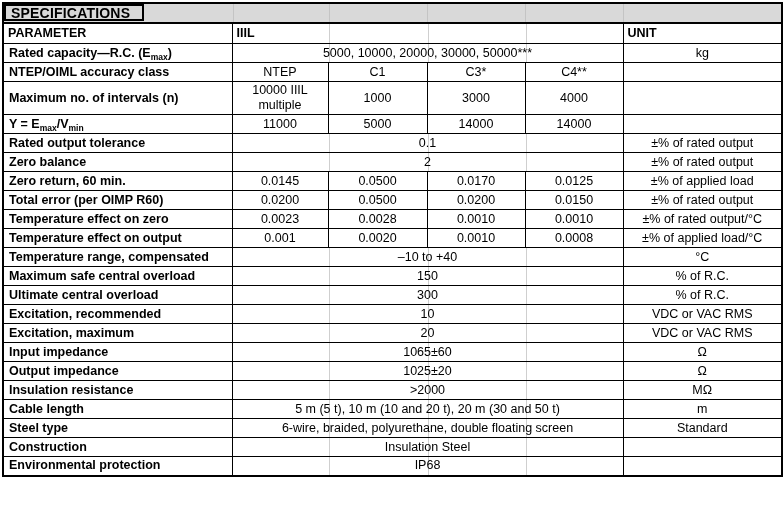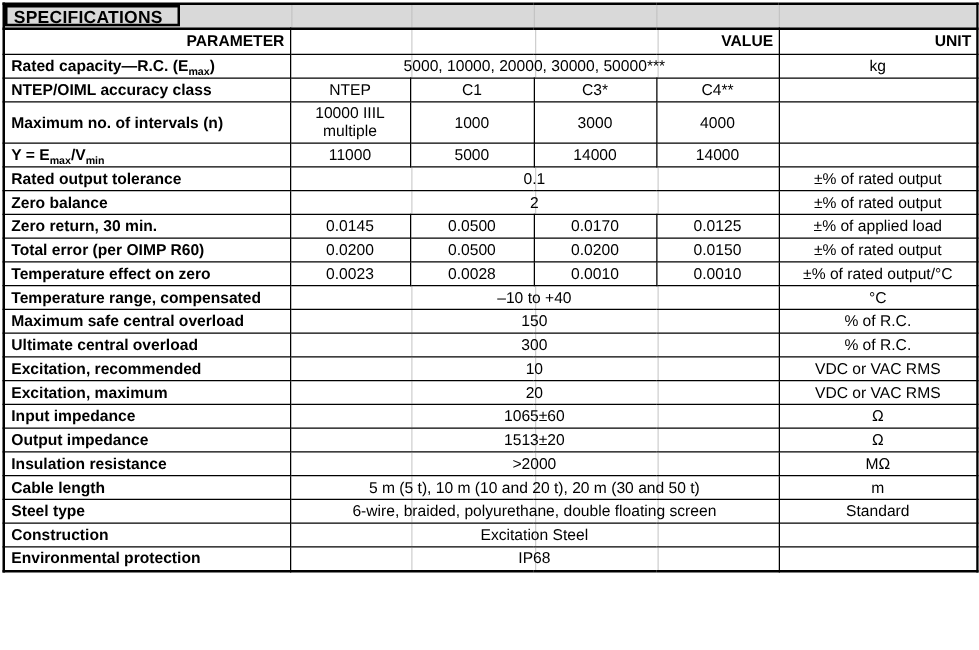--- a/index.html
+++ b/index.html
@@ -52,21 +52,21 @@
     padding:0 12px 0 5px;
     font-weight:bold;
     font-size:14px;
     letter-spacing:.2px;
     background:#d9d9d9;
   }
 
   
   tr.header-row th{
     font-weight:bold;
-    text-align:right;
+    text-align:left;
     height:17px;
   }
 
   
   td.label-cell{
     font-weight:bold;
     text-align:left;
     padding-left:5px;
   }
   td.value-cell, td.unit-cell{
@@ -106,21 +106,21 @@
       <col style="width:98px">
       <col style="width:98px">
       <col style="width:159px">
     </colgroup>
     <thead>
       <tr class="title-row">
         <td colspan="6"><span class="title-box">SPECIFICATIONS</span></td>
       </tr>
       <tr class="header-row">
         <th>PARAMETER</th>
-        <th colspan="4" class="faint-cols">VALUE</th>
+        <th colspan="4" class="faint-cols">IIIL</th>
         <th>UNIT</th>
       </tr>
     </thead>
     <tbody id="spec-body">
         <tr class="body-row">
           <td class="label-cell"><span>Rated capacity—R.C. (E</span><sub>max</sub><span>)</span></td>
           <td class="value-cell faint-cols" colspan="4">5000, 10000, 20000, 30000, 50000***</td>
           <td class="unit-cell">kg</td>
         </tr>
         <tr class="body-row">
@@ -151,21 +151,21 @@
           <td class="label-cell">Rated output tolerance</td>
           <td class="value-cell faint-cols" colspan="4">0.1</td>
           <td class="unit-cell">±% of rated output</td>
         </tr>
         <tr class="body-row">
           <td class="label-cell">Zero balance</td>
           <td class="value-cell faint-cols" colspan="4">2</td>
           <td class="unit-cell">±% of rated output</td>
         </tr>
         <tr class="body-row">
-          <td class="label-cell">Zero return, 30 min.</td>
+          <td class="label-cell">Zero return, 60 min.</td>
           <td class="value-cell">0.0145</td>
           <td class="value-cell">0.0500</td>
           <td class="value-cell">0.0170</td>
           <td class="value-cell">0.0125</td>
           <td class="unit-cell">±% of applied load</td>
         </tr>
         <tr class="body-row">
           <td class="label-cell">Total error (per OIMP R60)</td>
           <td class="value-cell">0.0200</td>
           <td class="value-cell">0.0500</td>
@@ -175,20 +175,28 @@
         </tr>
         <tr class="body-row">
           <td class="label-cell">Temperature effect on zero</td>
           <td class="value-cell">0.0023</td>
           <td class="value-cell">0.0028</td>
           <td class="value-cell">0.0010</td>
           <td class="value-cell">0.0010</td>
           <td class="unit-cell">±% of rated output/°C</td>
         </tr>
         <tr class="body-row">
+          <td class="label-cell">Temperature effect on output</td>
+          <td class="value-cell">0.001</td>
+          <td class="value-cell">0.0020</td>
+          <td class="value-cell">0.0010</td>
+          <td class="value-cell">0.0008</td>
+          <td class="unit-cell">±% of applied load/°C</td>
+        </tr>
+        <tr class="body-row">
           <td class="label-cell">Temperature range, compensated</td>
           <td class="value-cell faint-cols" colspan="4">–10 to +40</td>
           <td class="unit-cell">°C</td>
         </tr>
         <tr class="body-row">
           <td class="label-cell">Maximum safe central overload</td>
           <td class="value-cell faint-cols" colspan="4">150</td>
           <td class="unit-cell">% of R.C.</td>
         </tr>
         <tr class="body-row">
@@ -206,41 +214,41 @@
           <td class="value-cell faint-cols" colspan="4">20</td>
           <td class="unit-cell">VDC or VAC RMS</td>
         </tr>
         <tr class="body-row">
           <td class="label-cell">Input impedance</td>
           <td class="value-cell faint-cols" colspan="4">1065±60</td>
           <td class="unit-cell">Ω</td>
         </tr>
         <tr class="body-row">
           <td class="label-cell">Output impedance</td>
-          <td class="value-cell faint-cols" colspan="4">1513±20</td>
+          <td class="value-cell faint-cols" colspan="4">1025±20</td>
           <td class="unit-cell">Ω</td>
         </tr>
         <tr class="body-row">
           <td class="label-cell">Insulation resistance</td>
           <td class="value-cell faint-cols" colspan="4">&gt;2000</td>
           <td class="unit-cell">MΩ</td>
         </tr>
         <tr class="body-row">
           <td class="label-cell">Cable length</td>
           <td class="value-cell faint-cols" colspan="4">5 m (5 t), 10 m (10 and 20 t), 20 m (30 and 50 t)</td>
           <td class="unit-cell">m</td>
         </tr>
         <tr class="body-row">
           <td class="label-cell">Steel type</td>
           <td class="value-cell faint-cols" colspan="4">6-wire, braided, polyurethane, double floating screen</td>
           <td class="unit-cell">Standard</td>
         </tr>
         <tr class="body-row">
           <td class="label-cell">Construction</td>
-          <td class="value-cell faint-cols" colspan="4">Excitation Steel</td>
+          <td class="value-cell faint-cols" colspan="4">Insulation Steel</td>
           <td class="unit-cell"></td>
         </tr>
         <tr class="body-row">
           <td class="label-cell">Environmental protection</td>
           <td class="value-cell faint-cols" colspan="4">IP68</td>
           <td class="unit-cell"></td>
         </tr>
       </tbody>
   </table>
 </div>

